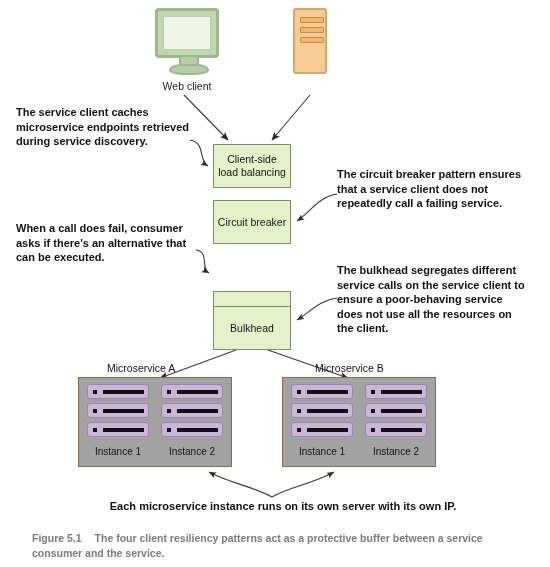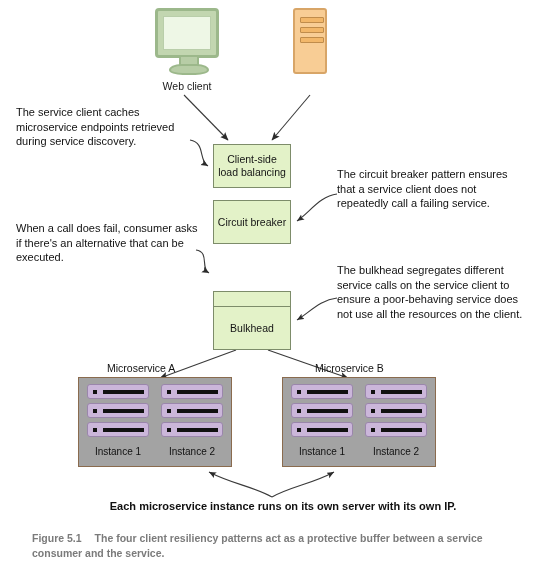--- a/index.html
+++ b/index.html
@@ -126,21 +126,21 @@
   }
   #box-lb { top: 144px; }
   #box-cb { top: 200px; }
   #box-fb { top: 253px; margin-top: 38px; }
   #box-bh { top: 306px; }
 
   
   .annotation {
     position: absolute;
     font-size: 11px;
-    font-weight: normal;
+    font-weight: bold;
     line-height: 1.32;
     color: #111111;
   }
   #ann-cache    { left: 16px;  top: 105px; width: 180px; }
   #ann-fallback { left: 16px;  top: 221px; width: 185px; }
   #ann-circuit  { left: 337px; top: 167px; width: 190px; }
   #ann-bulkhead { left: 337px; top: 263px; width: 192px; }
 
   
   .ms-group {

